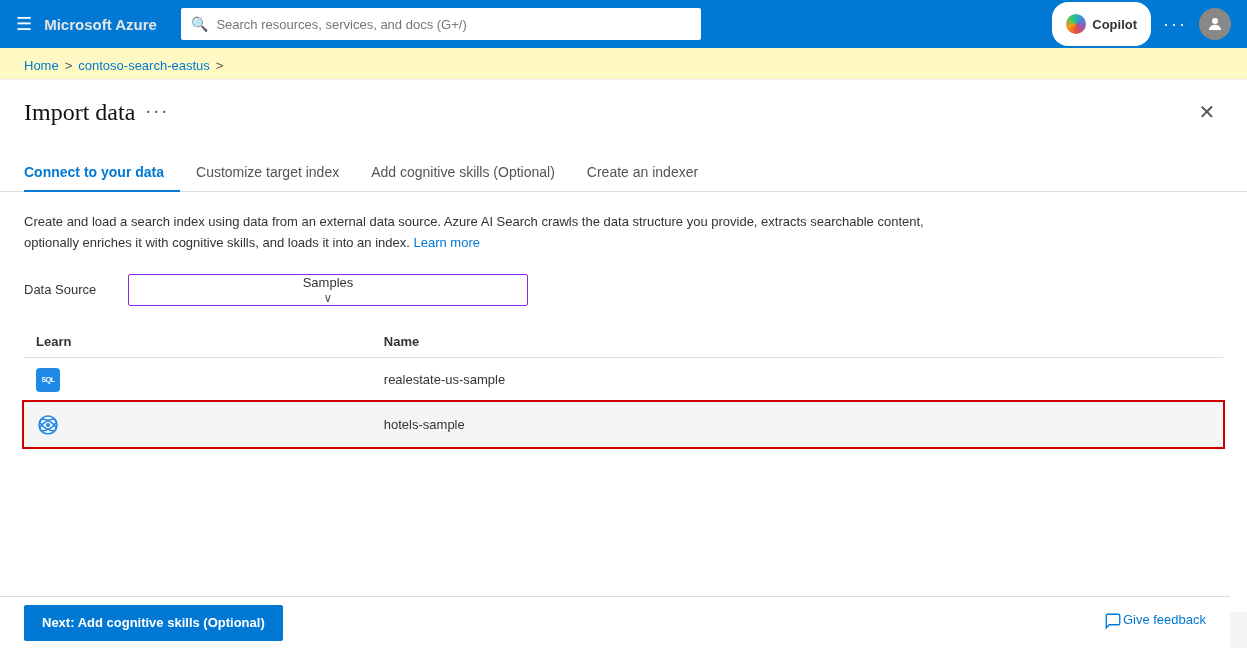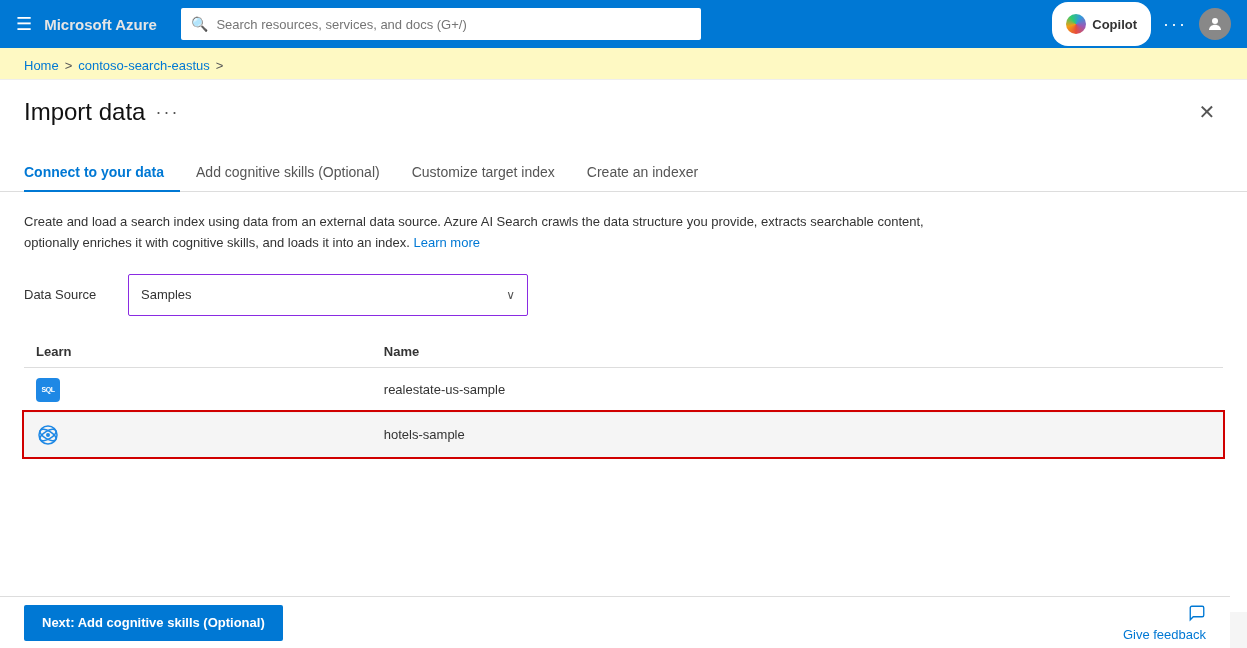--- a/index.html
+++ b/index.html
@@ -79,21 +79,21 @@
       position: relative;
     }
 
     
     .page-header {
       padding: 16px 24px 0;
       display: flex;
       align-items: center;
       justify-content: space-between;
     }
-    .page-title-row { display: flex; align-items: center; gap: 10px; }
+    .page-title-row { display: flex; align-items: center; gap: 10px; font-family: Liberation Serif, serif; }
     .page-title { font-size: 24px; font-weight: 300; color: #111; }
     .page-title-dots { font-size: 18px; color: #555; cursor: pointer; letter-spacing: 2px; }
     .close-btn {
       background: none; border: none; cursor: pointer;
       font-size: 20px; color: #555;
       display: flex; align-items: center; justify-content: center;
       width: 32px; height: 32px;
     }
 
     
@@ -137,30 +137,31 @@
     .form-row {
       display: flex;
       align-items: center;
       gap: 14px;
       margin-bottom: 20px;
     }
     .form-label { font-size: 13px; color: #333; min-width: 90px; }
     .form-select {
       border: 1px solid #8a2be2;
       border-radius: 2px;
-      height: 42px;
+      height: 32px;
       min-width: 400px;
       max-width: 600px;
-      padding: 0 12px;
+      padding: 0 18px;
       font-size: 13px;
       display: flex;
       align-items: center;
       justify-content: space-between;
       cursor: pointer;
       background: white;
+      flex-direction: column;
     }
     .form-select-text { color: #333; }
     .form-select-arrow { color: #555; font-size: 12px; }
 
     
     .data-table { width: 100%; border-collapse: collapse; }
     .data-table thead tr { border-bottom: 1px solid #ddd; }
     .data-table th {
       text-align: left;
       padding: 8px 12px;
@@ -214,22 +215,22 @@
       color: white;
       border: none;
       padding: 0 18px;
       height: 36px;
       font-size: 13px;
       font-weight: 600;
       cursor: pointer;
       border-radius: 2px;
     }
     .feedback-link {
-      display: flex; align-items: flex-end; gap: 1px;
-      color: #0078d4; font-size: 13px; cursor: pointer; text-decoration: none; flex-direction: column;
+      display: flex; align-items: flex-start; gap: 1px;
+      color: #0078d4; font-size: 13px; cursor: pointer; text-decoration: none;
     }
     .feedback-icon { font-size: 16px; }
   </style>
 </head>
 <body>
 
 <nav class="top-nav">
   <span class="nav-hamburger">☰</span>
   <span class="nav-title">Microsoft Azure</span>
   <div class="nav-search">
@@ -266,24 +267,24 @@
       <span class="page-title-dots">···</span>
     </div>
     <button class="close-btn">✕</button>
   </div>
 
   <div class="tabs-container">
     <div class="tab active">
       <span>Connect to your data</span>
     </div>
     <div class="tab">
+      <span>Customize target index</span>
+    </div>
+    <div class="tab">
       <span>Add cognitive skills (Optional)</span>
-    </div>
-    <div class="tab">
-      <span>Customize target index</span>
     </div>
     <div class="tab">
       <span>Create an indexer</span>
     </div>
   </div>
 
   <div class="content-area">
 
     <p class="description">
       <span>Create and load a search index using data from an external data source. Azure AI Search crawls the data structure you provide, extracts searchable content, optionally enriches it with cognitive skills, and loads it into an index.</span>

